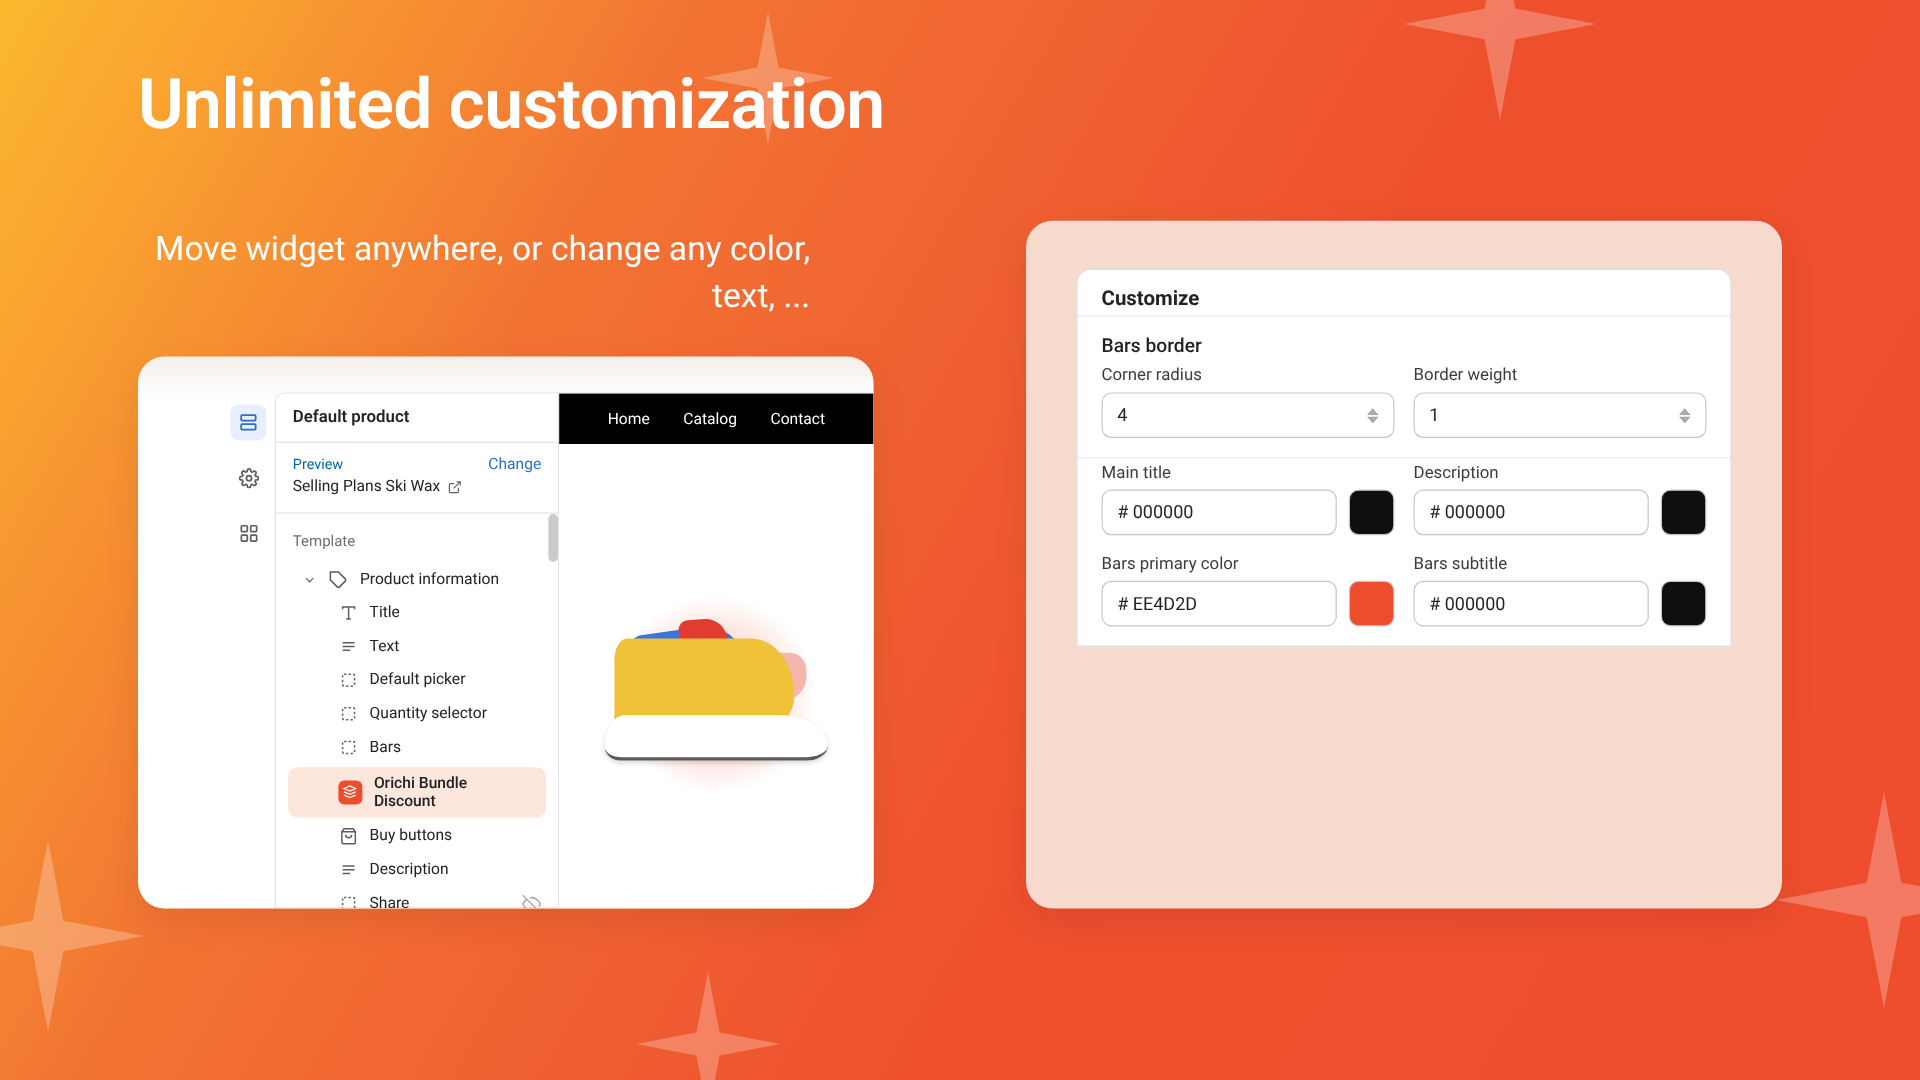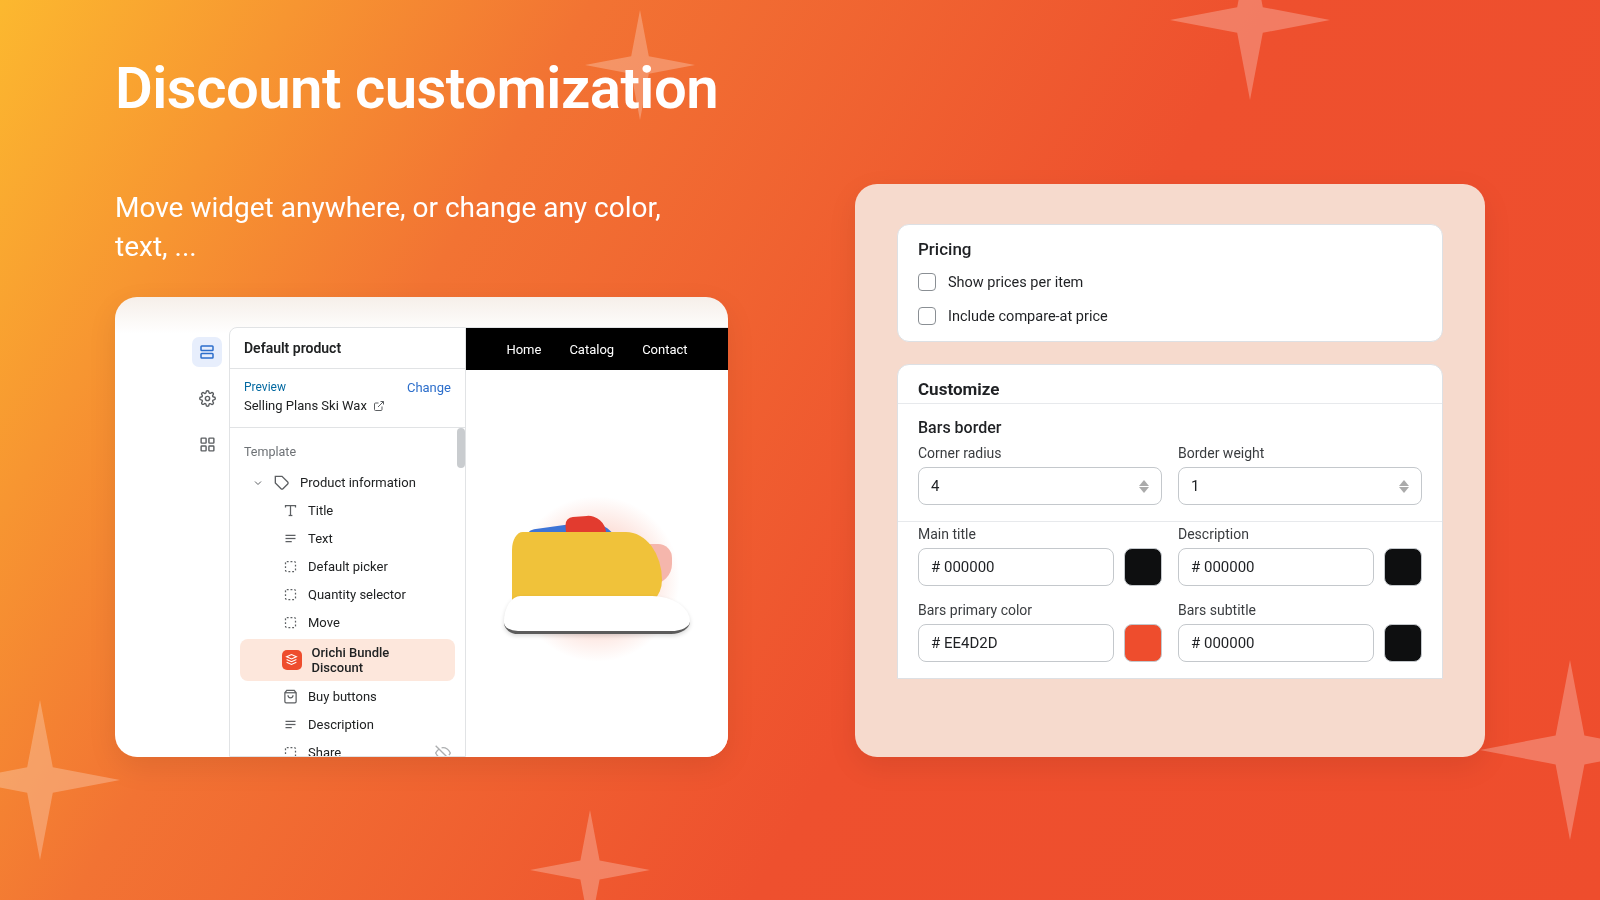--- a/index.html
+++ b/index.html
@@ -23,20 +23,21 @@
     color: #fff;
     letter-spacing: -0.5px;
   }
   .page-subtitle {
     position: absolute;
     top: 188px; left: 115px;
     font-size: 28px;
     color: #fff;
     line-height: 1.4;
     max-width: 560px;
+    text-align: right;
   }
 
   
   .card {
     position: absolute;
     background: #ffffff;
     border-radius: 22px;
     box-shadow: 0 10px 30px rgba(0,0,0,0.08);
   }
   #editor-card {
@@ -247,21 +248,21 @@
 <svg class="star" style="top:700px;left:-40px;width:160px;height:160px" viewBox="0 0 100 100">
     <path d="M50 0 L58 42 L100 50 L58 58 L50 100 L42 58 L0 50 L42 42 Z"></path>
   </svg>
 <svg class="star" style="top:810px;left:530px;width:120px;height:120px" viewBox="0 0 100 100">
     <path d="M50 0 L58 42 L100 50 L58 58 L50 100 L42 58 L0 50 L42 42 Z"></path>
   </svg>
 <svg class="star" style="top:660px;left:1480px;width:180px;height:180px" viewBox="0 0 100 100">
     <path d="M50 0 L58 42 L100 50 L58 58 L50 100 L42 58 L0 50 L42 42 Z"></path>
   </svg>
 
-<h1 class="page-title">Discount customization</h1>
+<h1 class="page-title">Unlimited customization</h1>
 <p class="page-subtitle">Move widget anywhere, or change any color, text, ...</p>
 
 <div id="editor-card" class="card">
   <div class="editor-rail">
     <div class="rail-btn active">
       <svg width="18" height="18" viewBox="0 0 24 24" fill="none" stroke="currentColor" stroke-width="2">
           <rect x="4" y="4" width="16" height="6" rx="1"></rect>
           <rect x="4" y="14" width="16" height="6" rx="1"></rect>
         </svg>
     </div>
@@ -349,21 +350,21 @@
               </svg>
             </span>
           <span>Quantity selector</span>
         </div>
         <div class="sb-row depth2">
           <span class="ic">
               <svg width="15" height="15" viewBox="0 0 24 24" fill="none" stroke="#5c5f62" stroke-width="2" stroke-dasharray="3 3">
                 <rect x="4" y="4" width="16" height="16" rx="2"></rect>
               </svg>
             </span>
-          <span>Move</span>
+          <span>Bars</span>
         </div>
         <div class="sb-row depth2 selected">
           <span class="ic-wrap">
               <svg width="13" height="13" viewBox="0 0 24 24" fill="none" stroke="#fff" stroke-width="2">
                 <path d="M3 7l9-4 9 4-9 4-9-4z"></path>
                 <path d="M3 12l9 4 9-4"></path>
                 <path d="M3 17l9 4 9-4"></path>
               </svg>
             </span>
           <span style="font-weight:500;">Orichi Bundle Discount</span>
@@ -419,31 +420,20 @@
           <div class="shoe-body"></div>
           <div class="sole"></div>
         </div>
       </div>
     </div>
   </div>
 </div>
 
 <div id="settings-card" class="card">
 
-  <div class="panel">
-    <div class="panel-title">Pricing</div>
-    <div class="check-row">
-      <div class="cbox"></div>
-      <span>Show prices per item</span>
-    </div>
-    <div class="check-row">
-      <div class="cbox"></div>
-      <span>Include compare-at price</span>
-    </div>
-  </div>
 
   <div class="panel" style="border-radius:12px 12px 0 0;">
     <div class="panel-sec-title">Customize</div>
 
     <div class="sub-head">Bars border</div>
     <div class="field-row">
       <div class="field">
         <label>Corner radius</label>
         <div class="num-input">
           <span>4</span>

